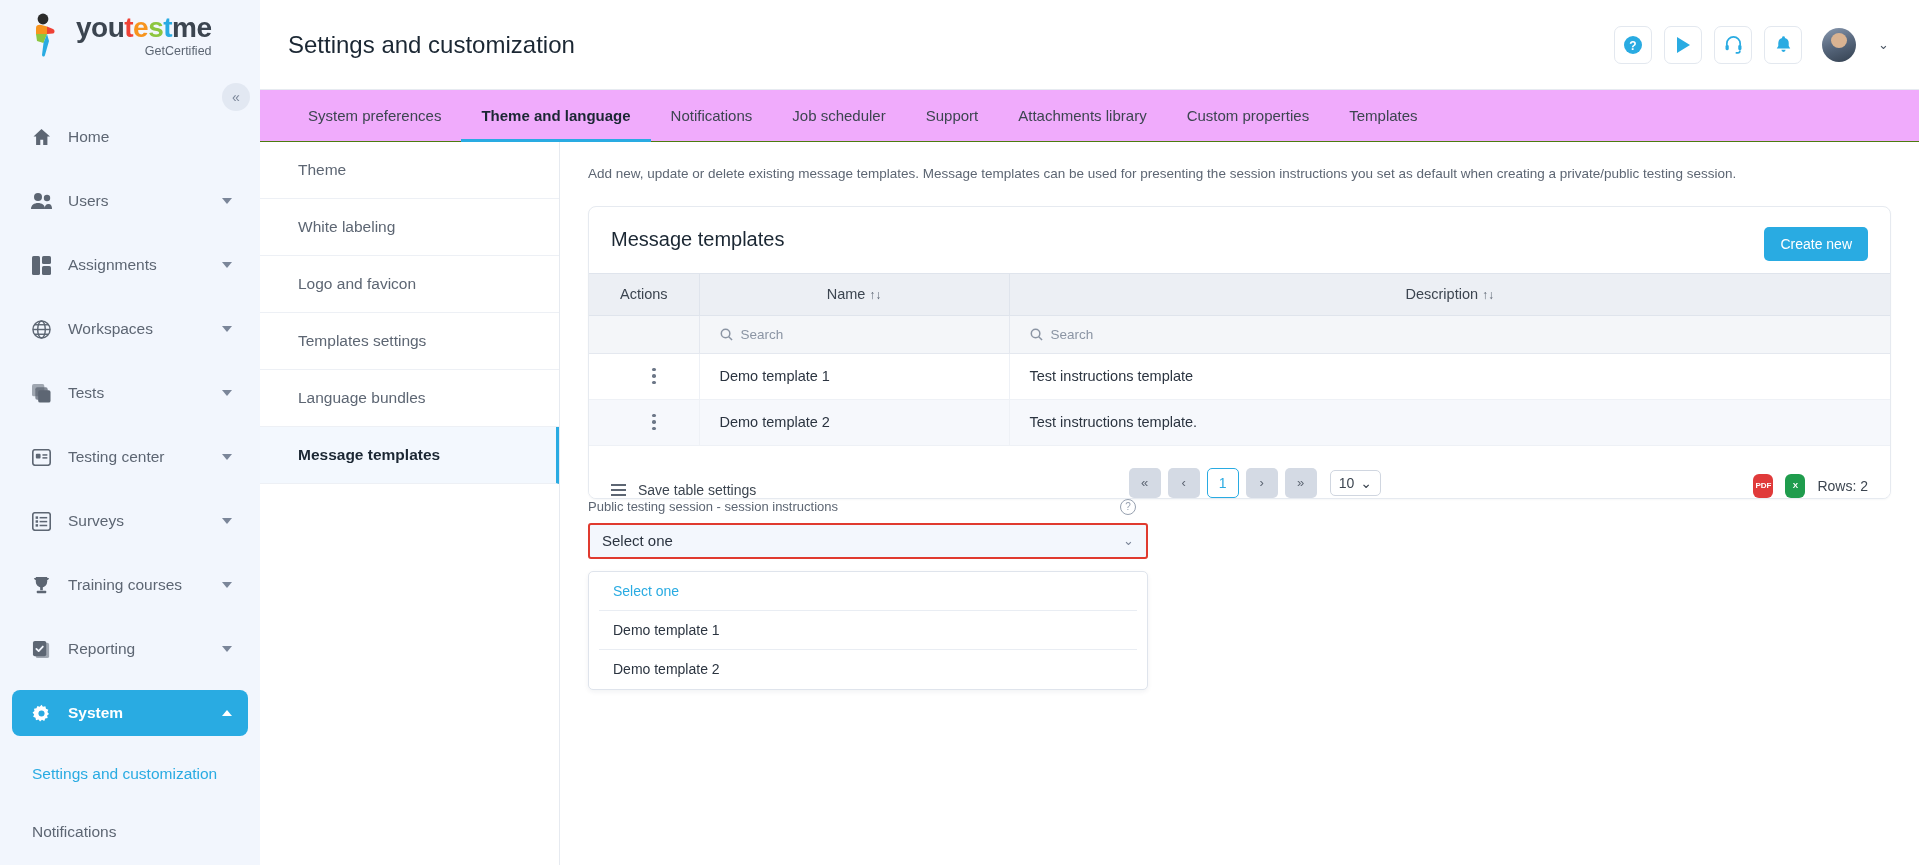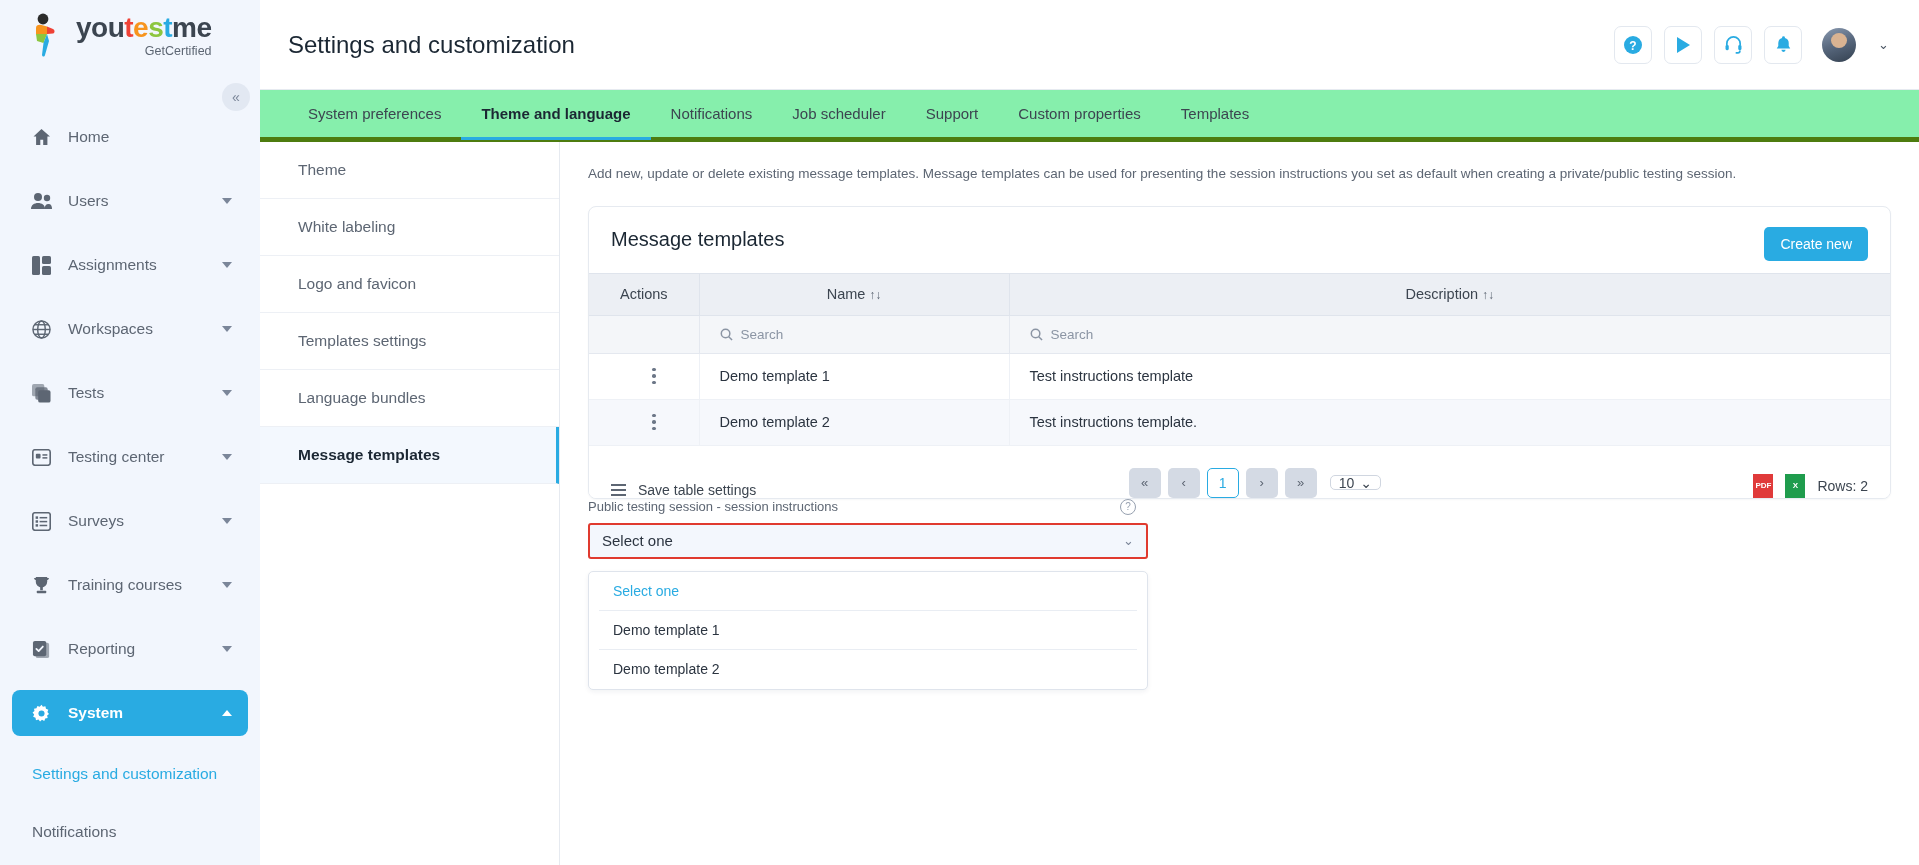--- a/index.html
+++ b/index.html
@@ -90,22 +90,22 @@
   .avatar::after {
     content: ""; position: absolute; left: 9px; top: 5px;
     width: 16px; height: 15px; border-radius: 50%; background: #d9b392;
   }
   .avatar-caret {
     margin-left: 10px; color: #4c5765; font-size: 13px; cursor: pointer;
   }
 
   .tabs {
     display: flex; align-items: center; height: 52px;
-    border-bottom: 5px solid #4d7c0f; padding-left: 28px; gap: 0;
-    background: #86efac;
+    border-bottom: 1px solid #4d7c0f; padding-left: 28px; gap: 0;
+    background: #f0abfc;
   }
   .tab {
     padding: 0 20px; height: 52px; line-height: 52px;
     font-size: 15px; color: #3c4550; cursor: pointer; white-space: nowrap;
   }
   .tab.active { font-weight: 700; color: #1b2733; box-shadow: inset 0 -3px 0 #29abe2; }
 
   .body { flex: 1; display: flex; min-height: 0; }
 
   
@@ -178,27 +178,27 @@
     width: 32px; height: 30px; border-radius: 5px; background: #d4dae4;
     color: #5d6673; display: flex; align-items: center; justify-content: center;
     font-size: 13px; cursor: pointer; border: none;
   }
   .pg-cur {
     width: 32px; height: 30px; border-radius: 5px; background: #fff;
     border: 1px solid #29abe2; color: #29abe2; display: flex;
     align-items: center; justify-content: center; font-size: 14px; cursor: pointer;
   }
   .pg-size {
-    height: 15px; border: 1px solid #d0d6e0; border-radius: 5px; background: #fff;
+    height: 26px; border: 1px solid #d0d6e0; border-radius: 5px; background: #fff;
     display: flex; align-items: center; gap: 6px; padding: 0 8px;
     font-size: 14px; color: #3c4550; margin-left: 6px; cursor: pointer;
   }
   .foot-right { display: flex; align-items: center; gap: 12px; }
   .exp-pdf, .exp-xls {
-    width: 20px; height: 24px; border-radius: 0; display: flex;
+    width: 20px; height: 24px; border-radius: 6px; display: flex;
     align-items: center; justify-content: center; color: #fff;
     font-size: 8px; font-weight: 700; cursor: pointer;
   }
   .exp-pdf { background: #e03a3a; }
   .exp-xls { background: #1f9c4d; }
   .rows-count { font-size: 14px; color: #3c4550; }
 
   
   .select-block { width: 560px; position: relative; }
   .sel-label-row { display: flex; align-items: center; }
@@ -418,20 +418,21 @@
         <span class="avatar-caret">⌄</span>
       </div>
     </header>
 
     <nav class="tabs">
       <div class="tab">System preferences</div>
       <div class="tab active">Theme and language</div>
       <div class="tab">Notifications</div>
       <div class="tab">Job scheduler</div>
       <div class="tab">Support</div>
+      <div class="tab">Attachments library</div>
       <div class="tab">Custom properties</div>
       <div class="tab">Templates</div>
     </nav>
 
     <div class="body">
 
       <div class="subnav">
         <div class="subnav-item">Theme</div>
         <div class="subnav-item">White labeling</div>
         <div class="subnav-item">Logo and favicon</div>

